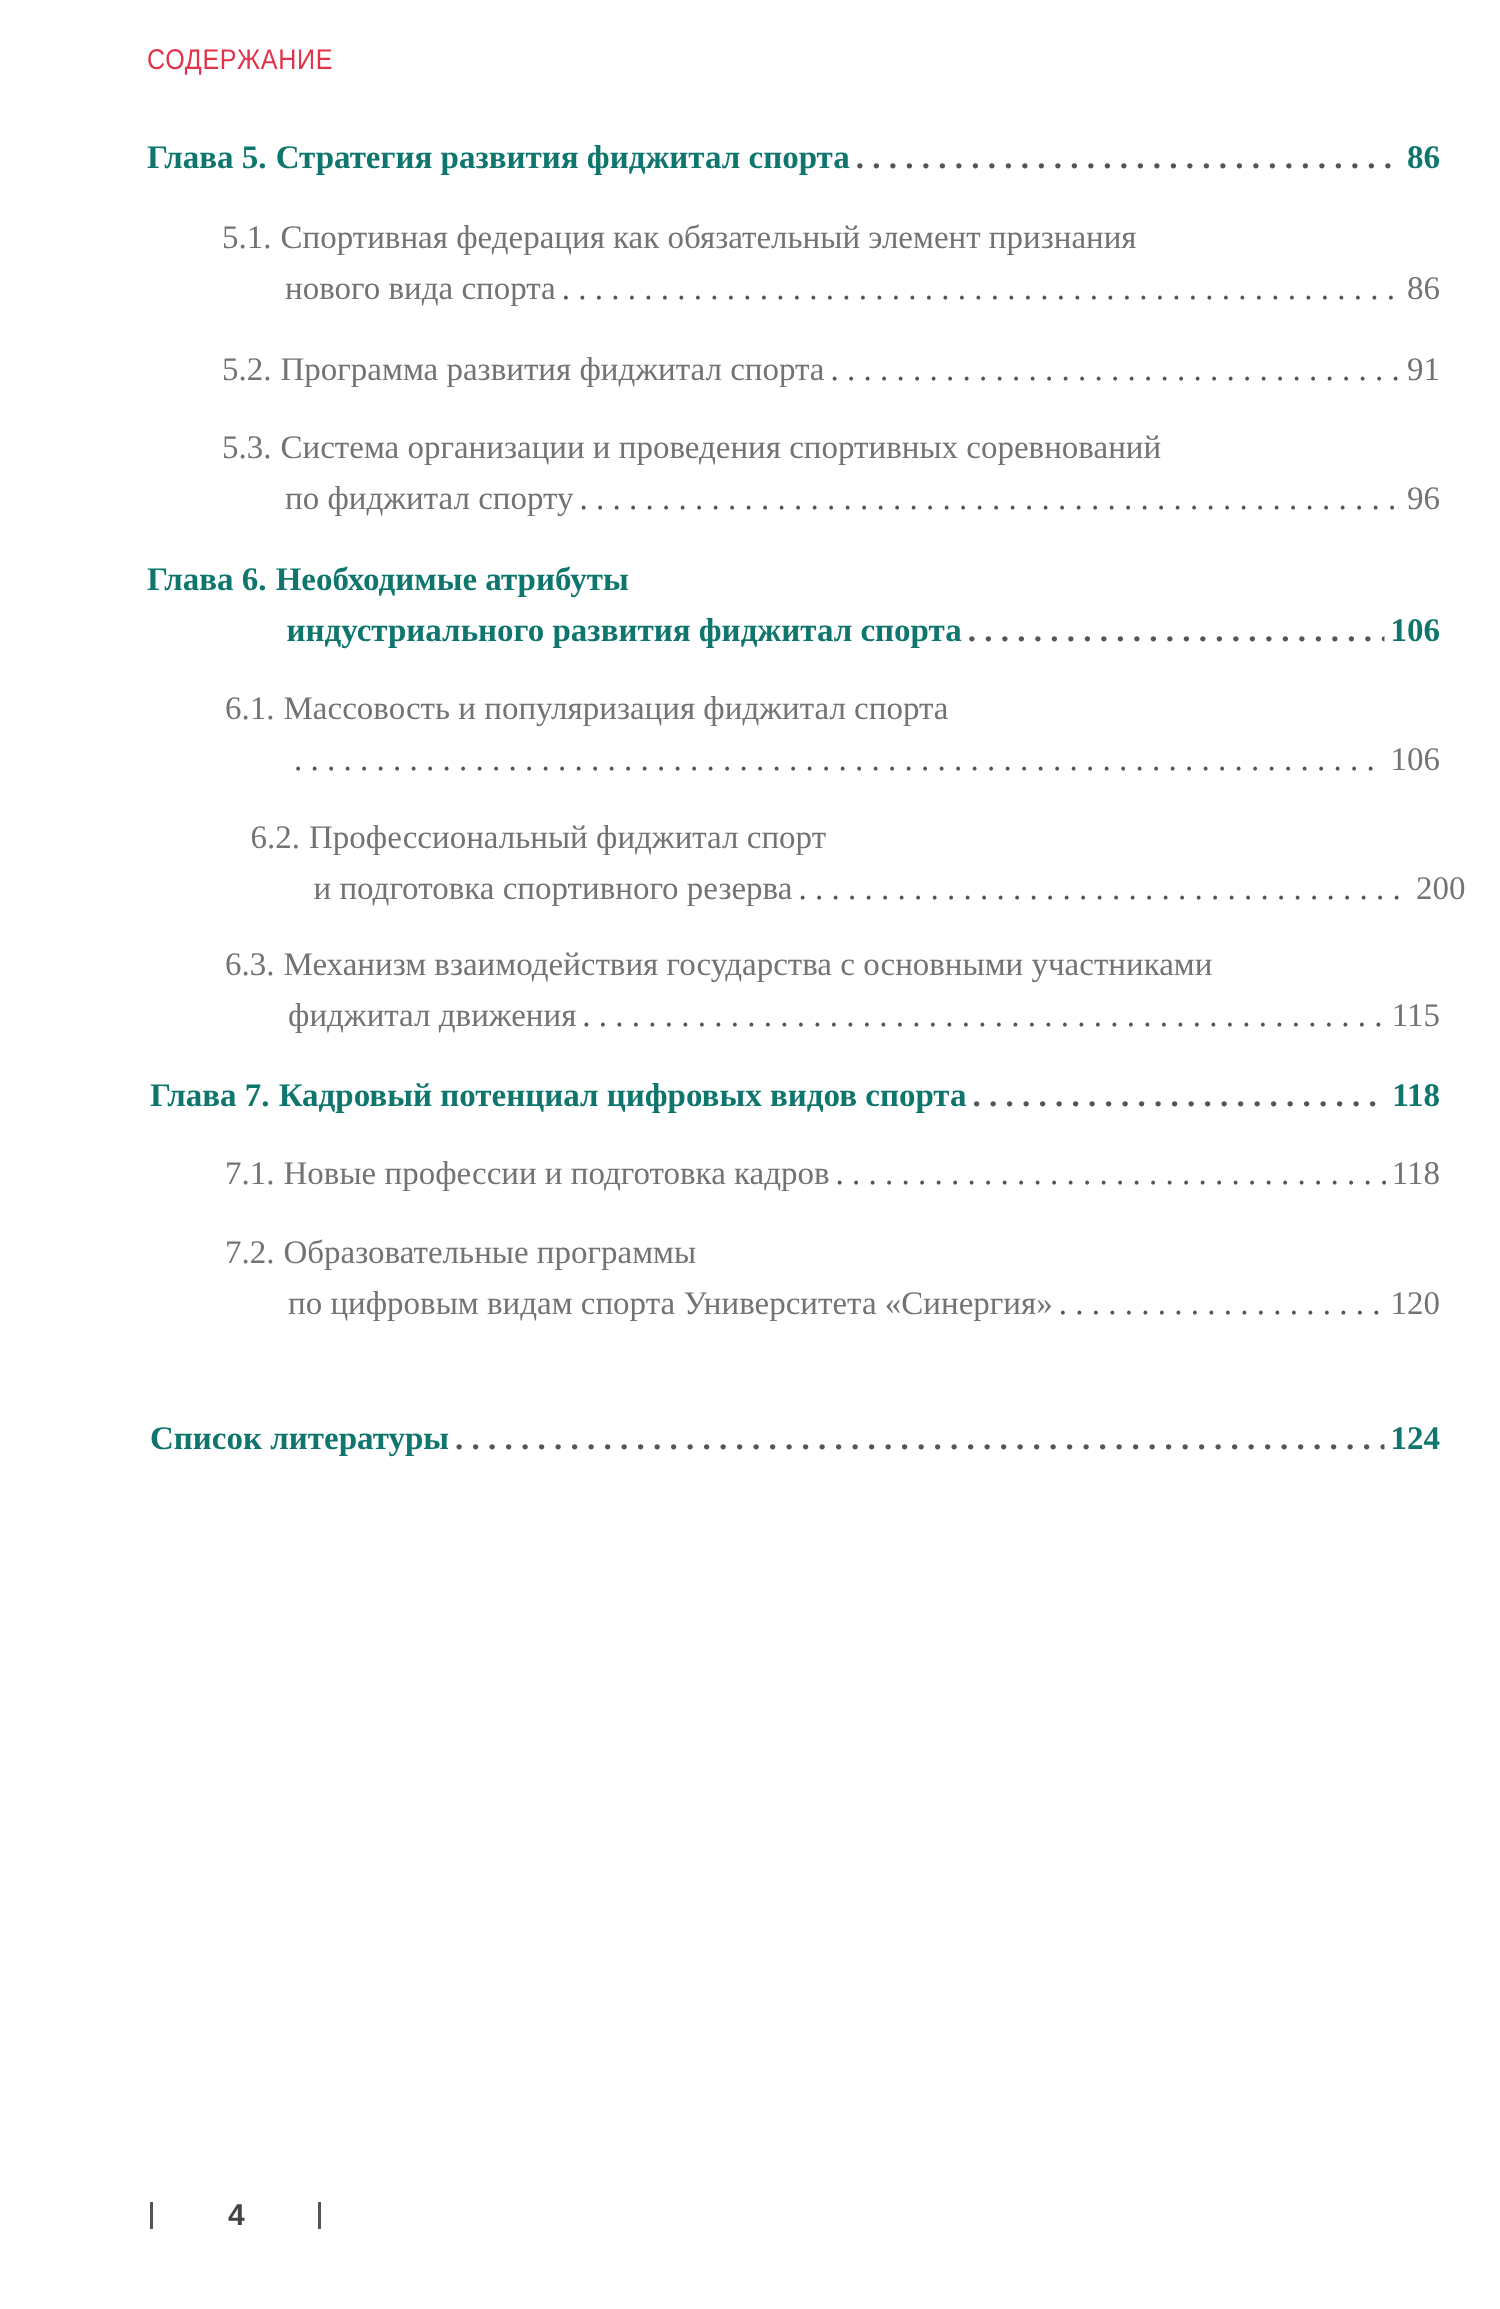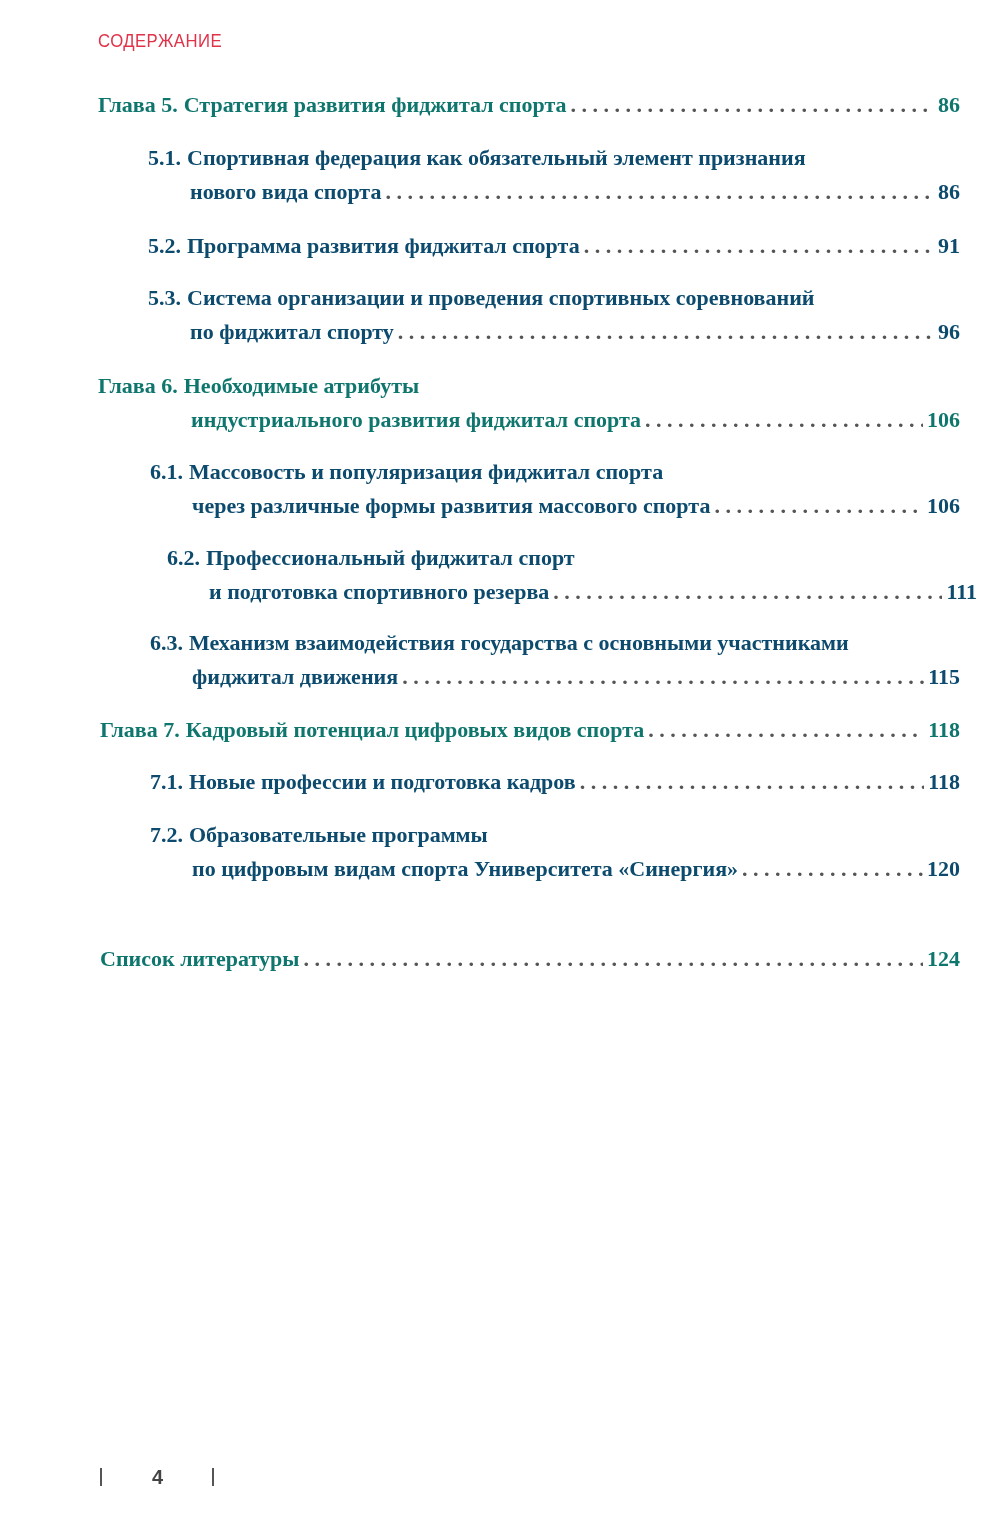--- a/index.html
+++ b/index.html
@@ -30,21 +30,21 @@
       flex: 1 1 auto; overflow: hidden; margin: 0 4px;
       letter-spacing: 3px; color: #555;
     }
     .entry .line .leader::before {
       content: ". . . . . . . . . . . . . . . . . . . . . . . . . . . . . . . . . . . . . . . . . . . . . . . . . . . . . . . . . . . . . . . . . . . . . . . . . . . . . . . . . . . . . . . . . . . . . . . . . . .";
       letter-spacing: 0;
       white-space: nowrap;
     }
     .entry .line .page { flex: 0 0 auto; }
     .chapter { font-weight: bold; color: #0f766e; }
-    .section { font-weight: bold; color: #0c4a6e; }
+    .section { font-weight: normal; color: #737373; }
     .num { margin-right: 6px; }
     .footer {
       position: absolute; top: 1466px; left: 100px;
       font-family: "Liberation Sans", "DejaVu Sans", sans-serif;
       font-size: 20px; color: #444;
     }
     .footer .bar { position: absolute; top: 2px; width: 2px; height: 18px; background: #555; }
     .footer .pagenum { position: absolute; left: 52px; top: 0; font-weight: bold; }
   </style>
 </head>
@@ -101,34 +101,33 @@
       <span class="leader"></span>
       <span class="page">106</span>
     </div>
   </div>
 
   <div class="entry section" style="left:150px; top:455px; width:810px;">
     <div class="line">
         <span class="text"><span class="num">6.1.</span><span>Массовость и популяризация фиджитал спорта</span></span>
       </div>
     <div class="line" style="padding-left:42px;">
-      <span class="text">через различные формы развития массового спорта</span>
       <span class="leader"></span>
       <span class="page">106</span>
     </div>
   </div>
 
   <div class="entry section" style="left:150px; top:541px; width:810px;margin-left:17px;">
     <div class="line">
         <span class="text"><span class="num">6.2.</span><span>Профессиональный фиджитал спорт</span></span>
       </div>
     <div class="line" style="padding-left:42px;">
       <span class="text">и подготовка спортивного резерва</span>
       <span class="leader"></span>
-      <span class="page">111</span>
+      <span class="page">200</span>
     </div>
   </div>
 
   <div class="entry section" style="left:150px; top:626px; width:810px;">
     <div class="line">
         <span class="text"><span class="num">6.3.</span><span>Механизм взаимодействия государства с основными участниками</span></span>
       </div>
     <div class="line" style="padding-left:42px;">
       <span class="text">фиджитал движения</span>
       <span class="leader"></span>

